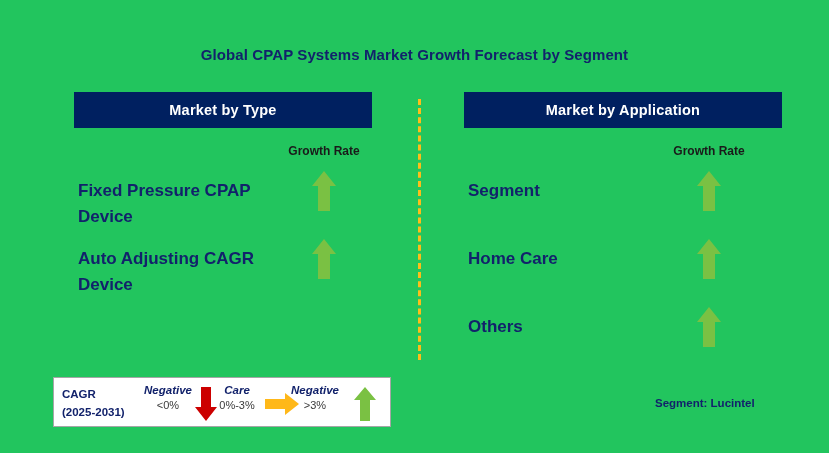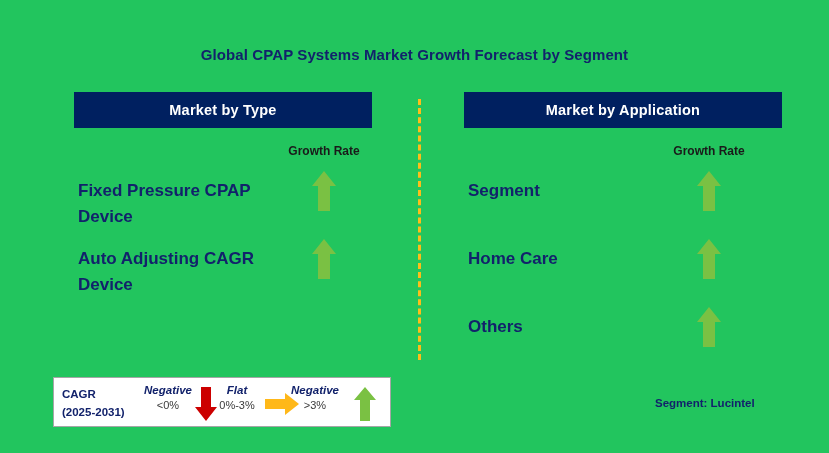--- a/index.html
+++ b/index.html
@@ -256,21 +256,21 @@
 
       <div class="legend-item legend-neg">
         <div class="legend-word">Negative</div>
         <div class="legend-range">&lt;0%</div>
       </div>
       <svg class="legend-icon icon-neg" width="24" height="36" viewBox="0 0 24 36">
         <polygon points="12,35 23,21 17,21 17,1 7,1 7,21 1,21" fill="#CC0000"></polygon>
       </svg>
 
       <div class="legend-item legend-flat">
-        <div class="legend-word">Flat</div>
+        <div class="legend-word">Care</div>
         <div class="legend-range">0%-3%</div>
       </div>
       <svg class="legend-icon icon-flat" width="36" height="24" viewBox="0 0 36 24">
         <polygon points="35,12 21,23 21,17 1,17 1,7 21,7 21,1" fill="#FFB819"></polygon>
       </svg>
 
       <div class="legend-item legend-grow">
         <div class="legend-word">Negative</div>
         <div class="legend-range">&gt;3%</div>
       </div>

